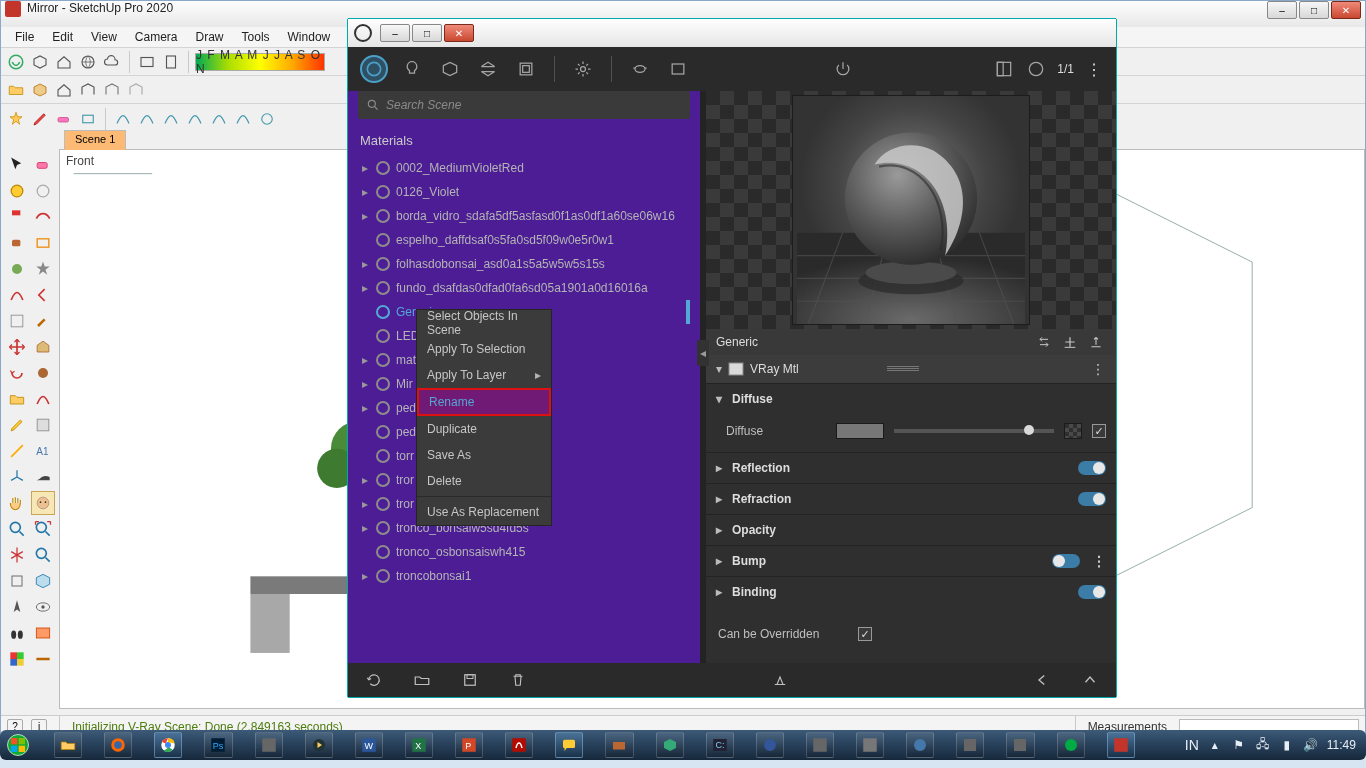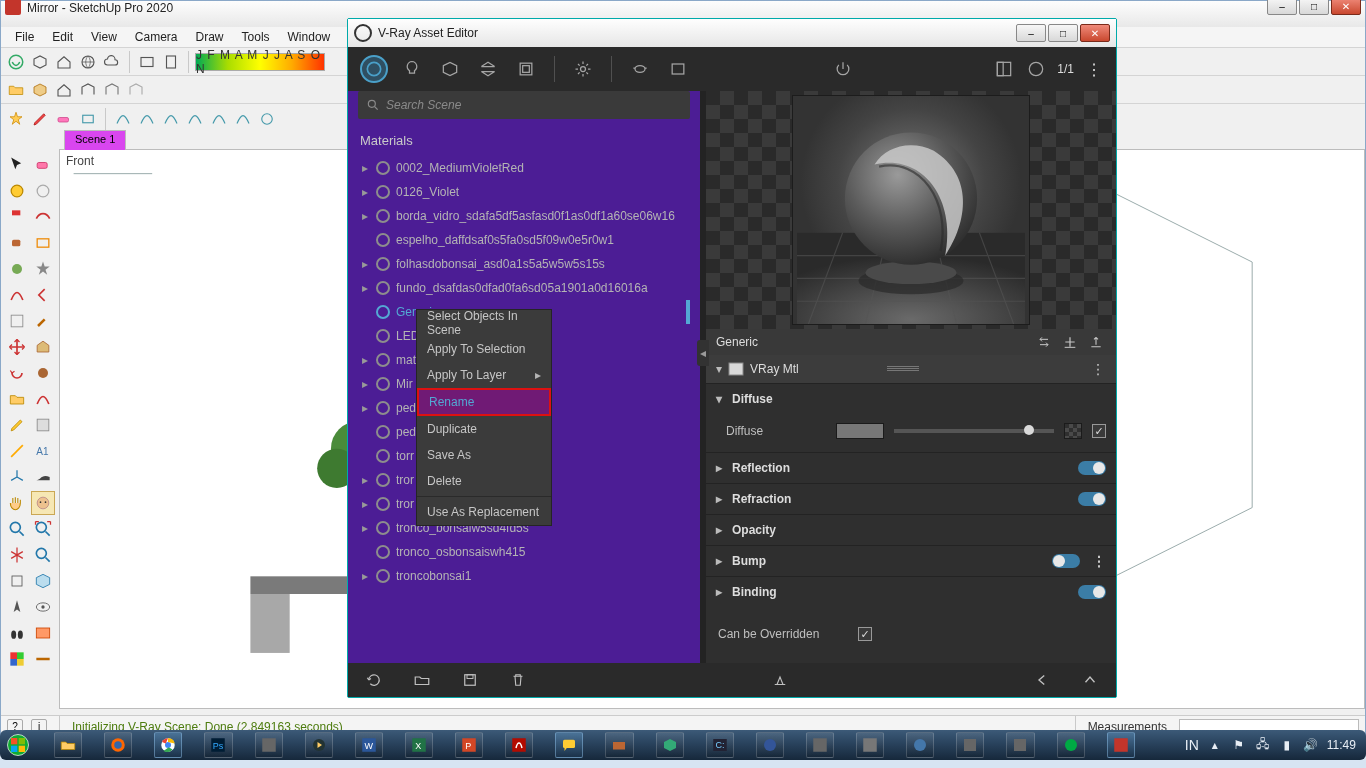--- a/index.html
+++ b/index.html
@@ -1,41 +1,41 @@
 <!DOCTYPE html>
 <html><head>
 <meta charset="utf-8">
 <style>
 * { margin: 0; padding: 0; box-sizing: border-box; font-family: "Segoe UI", Tahoma, sans-serif; font-size: 12px; }
 body { width: 1366px; height: 768px; background: #d7e4f2; overflow: hidden; position: relative; }
 
 
 .sketchup-window { position: absolute; left: 0; top: 0; width: 1366px; height: 738px; background: #f0f0f0; border: 1px solid #8aa8c8; }
-.su-titlebar { height: 26px; background: linear-gradient(#fdfdfd,#e8e8e8); display: flex; align-items: flex-end; padding: 12px 4px; }
+.su-titlebar { height: 26px; background: linear-gradient(#fdfdfd,#e8e8e8); display: flex; align-items: flex-start; padding: 0 4px; }
 .su-titlebar .su-icon { width: 16px; height: 16px; background: #c3352b; border-radius: 2px; margin-right: 6px; }
 .su-titlebar .title { flex: 1; color: #222; }
 .win-btn { width: 30px; height: 18px; margin-left: 2px; background: linear-gradient(#f7f7f7,#d8d8d8); border: 1px solid #888; border-radius: 2px; display: flex; align-items: center; justify-content: center; font-family: Arial; font-size: 10px; }
 .win-btn.close { background: linear-gradient(#f08a7a,#c9482f); color: #fff; border-color: #7a2a1a; }
 .su-menubar { height: 20px; background: #f5f5f5; display: flex; align-items: center; padding: 0 6px; gap: 2px; }
 .menu-item { padding: 2px 8px; color: #222; }
 
 .toolbar-row { height: 28px; background: #f0f0f0; border-top: 1px solid #d4d4d4; display: flex; align-items: center; padding: 0 4px; gap: 2px; }
 .toolbar-row.second { height: 30px; }
 .tb-btn { width: 22px; height: 22px; border: 1px solid transparent; display: flex; align-items: center; justify-content: center; }
 .tb-btn svg { width: 18px; height: 18px; }
 .rainbow { width: 130px; height: 18px; border: 1px solid #aaa; background: linear-gradient(90deg,#0a5,#ad0,#ff0,#fa0,#f30); display:flex; align-items:center; justify-content:center; font-size:8px; letter-spacing:1px; color:#333; }
 .sep-v { width:1px; height:22px; background:#c9c9c9; margin:0 4px; }
 
 .left-toolbox { position:absolute; left:2px; top:128px; width:54px; height:580px; background:#f0f0f0; display:flex; flex-wrap:wrap; align-content:flex-start; gap:2px; padding:2px; }
 .lt-btn { width:24px; height:24px; border:1px solid transparent; display:flex; align-items:center; justify-content:center; }
 .lt-btn.active { background:#f6e7b4; border:1px solid #caa754; }
 .lt-btn svg { width:20px; height:20px; }
 
 .viewport-frame { position:absolute; left:58px; top:128px; right:0; bottom:28px; background:#fff; border:1px solid #bcbcbc; }
-.scene-tab { position:absolute; left:4px; top:-20px; height:20px; padding:2px 10px; background:#d946ef; border:1px solid #bcbcbc; border-bottom:none; font-size:11px; }
+.scene-tab { position:absolute; left:4px; top:-20px; height:20px; padding:2px 10px; background:#fdba74; border:1px solid #bcbcbc; border-bottom:none; font-size:11px; }
 .view-label { position:absolute; left:6px; top:4px; font-family:Arial; font-size:12px; color:#444; }
 .geom { position:absolute; inset:4px 4px 4px 4px; }
 .geom svg { width:100%; height:100%; }
 
 .statusbar { position:absolute; left:0; right:0; bottom:0; height:22px; background:#f4f4f4; border-top:1px solid #ccc; display:flex; align-items:center; padding:0 6px; gap:8px; }
 .statusbar .msg { flex:1; color:#4d7c0f; }
 .measure-label { color:#333; margin-right:4px; }
 .measure-box { width:180px; height:16px; border:1px solid #bbb; background:#fff; }
 .statusbar .icn { width:16px; height:16px; border:1px solid #aaa; border-radius:2px; display:flex; align-items:center; justify-content:center; font-size:10px; }
 
@@ -527,21 +527,20 @@
     <div class="msg">Initializing V-Ray Scene: Done (2.849163 seconds)</div>
     <div class="sep-v"></div>
     <div class="measure-label">Measurements</div>
     <div class="measure-box"></div>
   </div>
 </div>
 
 <div class="vray-window">
   <div class="vr-titlebar">
     <div class="vicon"></div>
-    <div class="title">V-Ray Asset Editor</div>
     <div class="win-btn">–</div>
     <div class="win-btn">□</div>
     <div class="win-btn close">✕</div>
   </div>
 
   <div class="vr-toolbar">
     <div class="vr-tb-btn active">
         <svg viewBox="0 0 24 24">
           <circle cx="12" cy="12" r="8" stroke-width="2"></circle>
         </svg>

